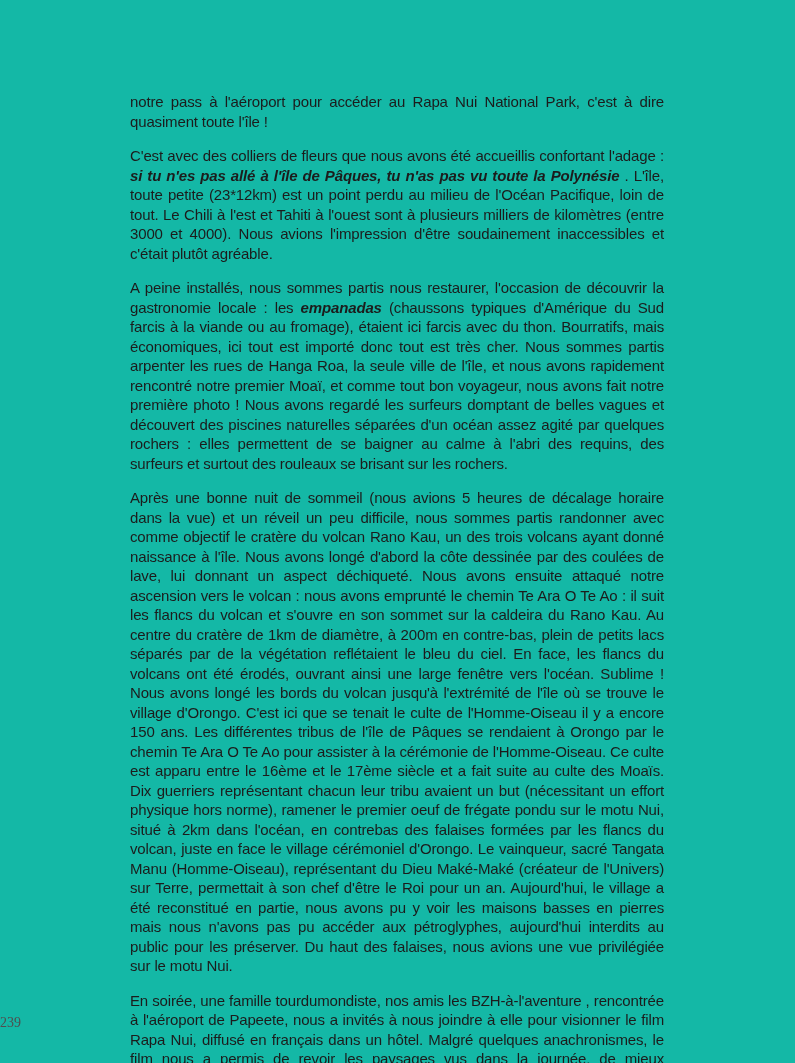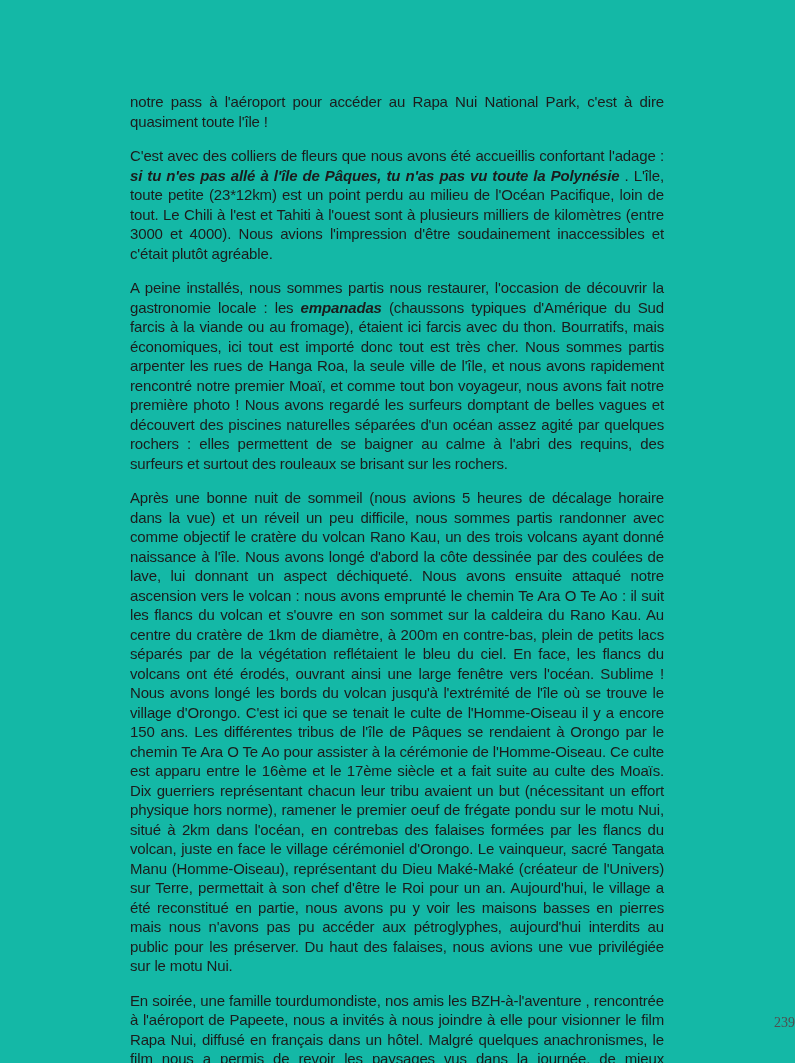--- a/index.html
+++ b/index.html
@@ -32,21 +32,21 @@
   }
   .text-body span.italic {
     font-style: italic;
     font-weight: bold;
   }
   .page-number {
     position: absolute;
     top: 1015px;
     left: 0;
     width: 795px;
-    text-align: right;
+    text-align: left;
     font-family: "Liberation Serif", "DejaVu Serif", serif;
     font-size: 14px;
     color: #4f4f4f;
   }
 </style>
 </head>
 <body>
 
 <div class="page">
   <div class="text-body">

